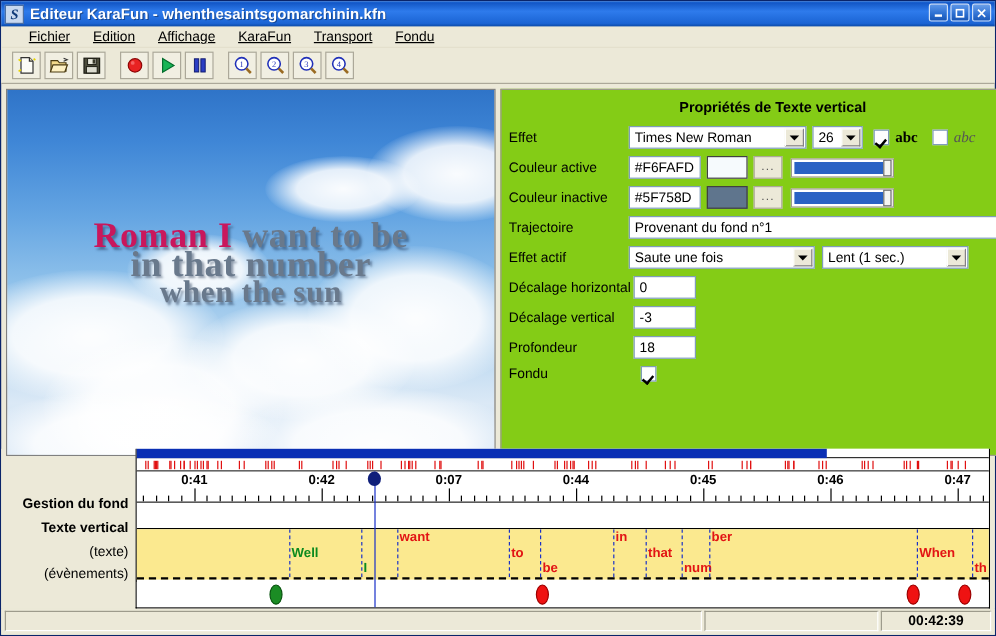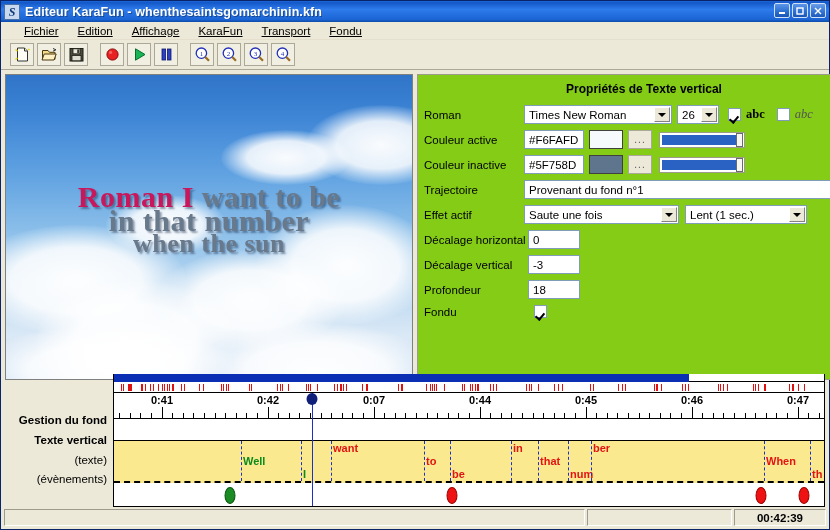--- a/index.html
+++ b/index.html
@@ -404,21 +404,21 @@
         <span class="l1"><span class="ly-on">Roman I</span><span class="ly-off"> want to be</span></span>
         <span class="l2 ly-off">in that number</span>
         <span class="l3 ly-off">when the sun</span>
       </div>
     </div>
 
     <div class="props">
       <div class="props-title">Propriétés de Texte vertical</div>
 
       <div class="prow">
-        <div class="plabel">Roman</div>
+        <div class="plabel">Effet</div>
         <div class="combo" style="width:148px">
           <span>Times New Roman</span>
           <span class="arrow">
               <i></i>
             </span>
         </div>
         <div class="combo" style="width:42px;margin-left:5px">
           <span>26</span>
           <span class="arrow">
               <i></i>

